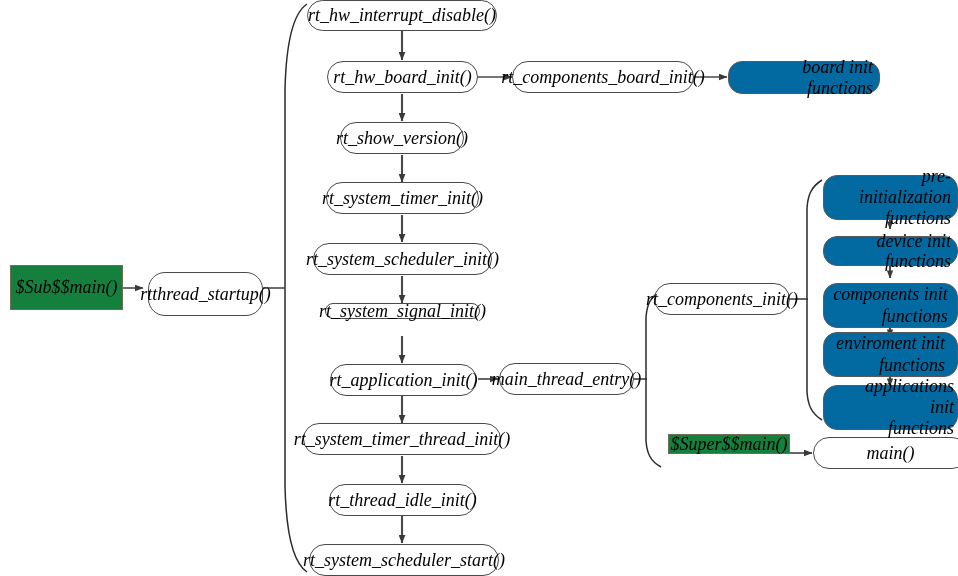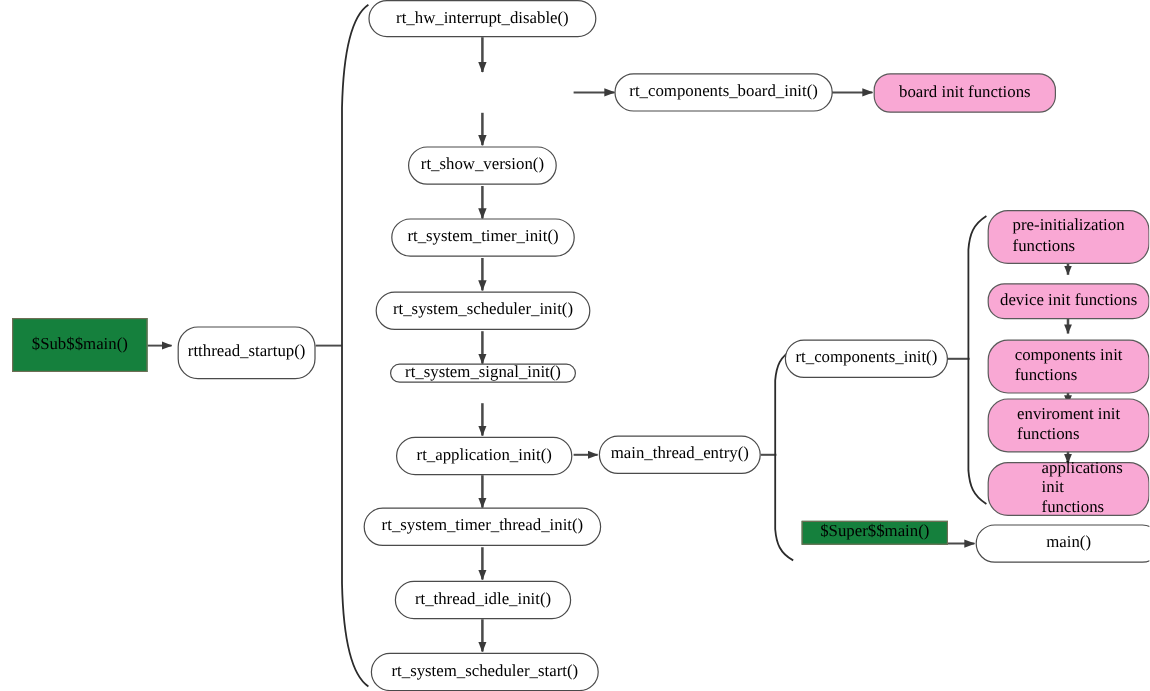--- a/index.html
+++ b/index.html
@@ -25,43 +25,44 @@
     width: 958px;
     height: 576px;
     pointer-events: none;
   }
   .node {
     position: absolute;
     box-sizing: border-box;
     display: flex;
     align-items: center;
     justify-content: center;
-    text-align: left;
+    text-align: right;
     font-family: "Liberation Serif", "DejaVu Serif", serif;
-    font-size: 14px;
+    font-size: 18px;
     color: #000000;
     line-height: 1.12;
     background: #ffffff;
     border: 1.3px solid #4a4a4a;
     border-radius: 17px;
     padding: 0 6px;
     white-space: pre-line;
     z-index: 3;
+    font-style: italic;
   }
   .node.blue {
-    background: #f9a8d4;
+    background: #0369a1;
     border: 1.4px solid #5a5a5a;
     border-radius: 14px;
   }
   .node.rect-cream {
     background: #15803d;
     border: 1.2px solid #6e6e55;
     border-radius: 0;
   }
-  .node.two-line { line-height: 1.18; border-radius: 17px; }
+  .node.two-line { line-height: 1.18; }
 </style>
 </head>
 <body>
 
 <div id="canvas">
 
   <svg id="svg-layer" viewBox="0 0 958 576" xmlns="http://www.w3.org/2000/svg">
     <defs>
       <marker id="arrowhead" markerWidth="9" markerHeight="7" refX="8.4" refY="3.5" orient="auto" markerUnits="userSpaceOnUse">
         <path d="M0,0 L9,3.5 L0,7 z" fill="#3a3a3a"></path>
@@ -120,20 +121,21 @@
       <line x1="890" y1="376" x2="890" y2="386" marker-end="url(#arrowheadsm)"></line>
     </g>
   </svg>
 
   <div class="node rect-cream" style="left:10px; top:265px; width:113px; height:45px;">$Sub$$main()</div>
 
   <div class="node" style="left:148px; top:272px; width:115px; height:44px;">rtthread_startup()</div>
 
   <div class="node" style="left:307px; top:0px; width:190px; height:31px;">rt_hw_interrupt_disable()</div>
 
+  <div class="node" style="left:327px; top:61px; width:151px; height:32px;">rt_hw_board_init()</div>
 
   <div class="node" style="left:340px; top:122px; width:124px; height:32px;">rt_show_version()</div>
 
   <div class="node" style="left:326px; top:182px; width:153px; height:32px;">rt_system_timer_init()</div>
 
   <div class="node" style="left:313px; top:243px; width:179px; height:32px;">rt_system_scheduler_init()</div>
 
   <div class="node" style="left:325px; top:303px; width:155px; height:16px;">rt_system_signal_init()</div>
 
   <div class="node" style="left:330px; top:364px; width:147px; height:32px;">rt_application_init()</div>

